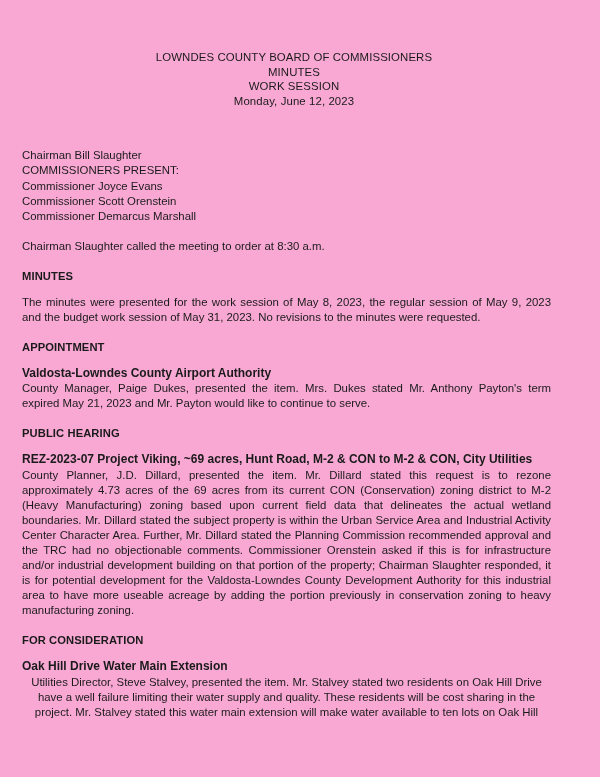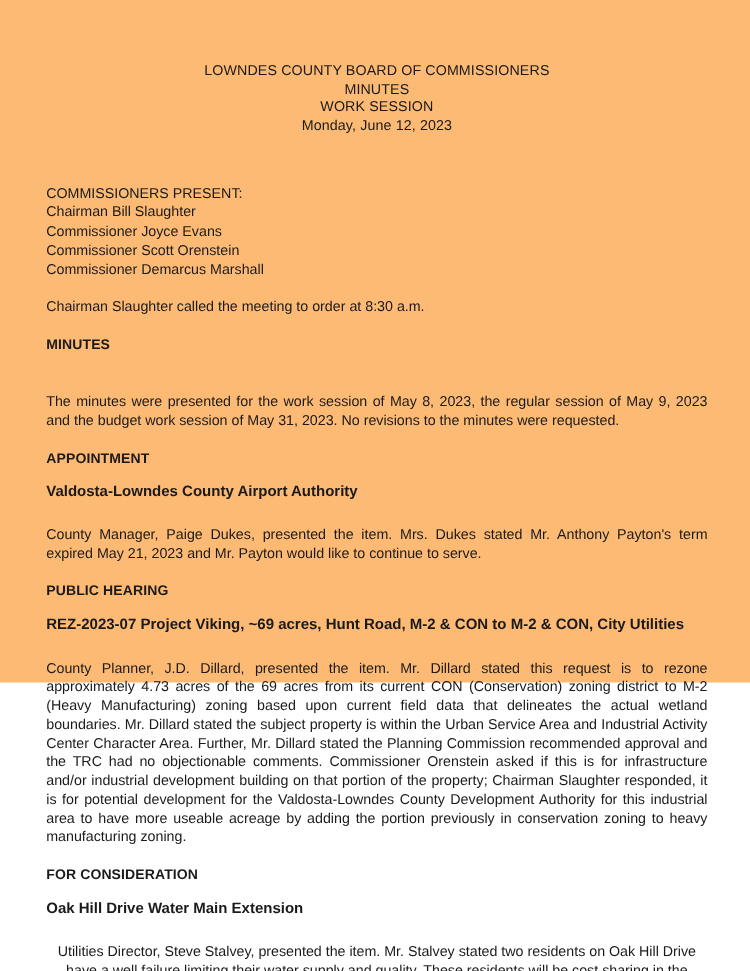--- a/index.html
+++ b/index.html
@@ -11,24 +11,24 @@
     width: 600px;
     height: 777px;
     overflow: hidden;
     font-family: "Liberation Sans", sans-serif;
     color: #1a1a1a;
     -webkit-font-smoothing: antialiased;
   }
   .page {
     position: relative;
     width: 600px;
-    height: 546px;
-    background: #fdba74;
+    height: 777px;
+    background: #f9a8d4;
     box-sizing: border-box;
-    padding: 50px 34px 0 37px;
+    padding: 50px 34px 0 22px;
   }
   .title-block {
     text-align: center;
     font-size: 11.4px;
     line-height: 14.6px;
     letter-spacing: 0.1px;
     margin: 0 0 0 0;
   }
   .title-line { display: block; }
 
@@ -55,39 +55,39 @@
   }
   .body-text {
     font-size: 11.4px;
     line-height: 15.1px;
     text-align: justify;
     text-justify: inter-word;
   }
   .body-text.nojustify {
     text-align: center;
   }
-  .wide   { width: 529px; margin-top: 20px; }
+  .wide   { width: 529px; }
 </style>
 </head>
 <body>
 
 <div class="page">
 
   <div class="title-block">
     <span class="title-line">LOWNDES COUNTY BOARD OF COMMISSIONERS</span>
     <span class="title-line">MINUTES</span>
     <span class="title-line">WORK SESSION</span>
     <span class="title-line">Monday, June 12, 2023</span>
   </div>
 
   <div class="gap-xl"></div>
 
   <div class="block">
+    <span class="roster-line">Chairman Bill Slaughter</span>
     <span class="roster-line">COMMISSIONERS PRESENT:</span>
-    <span class="roster-line">Chairman Bill Slaughter</span>
     <span class="roster-line">Commissioner Joyce Evans</span>
     <span class="roster-line">Commissioner Scott Orenstein</span>
     <span class="roster-line">Commissioner Demarcus Marshall</span>
   </div>
 
   <div class="gap-lg"></div>
 
   <div class="block">Chairman Slaughter called the meeting to order at 8:30 a.m.</div>
 
   <div class="gap-lg"></div>

